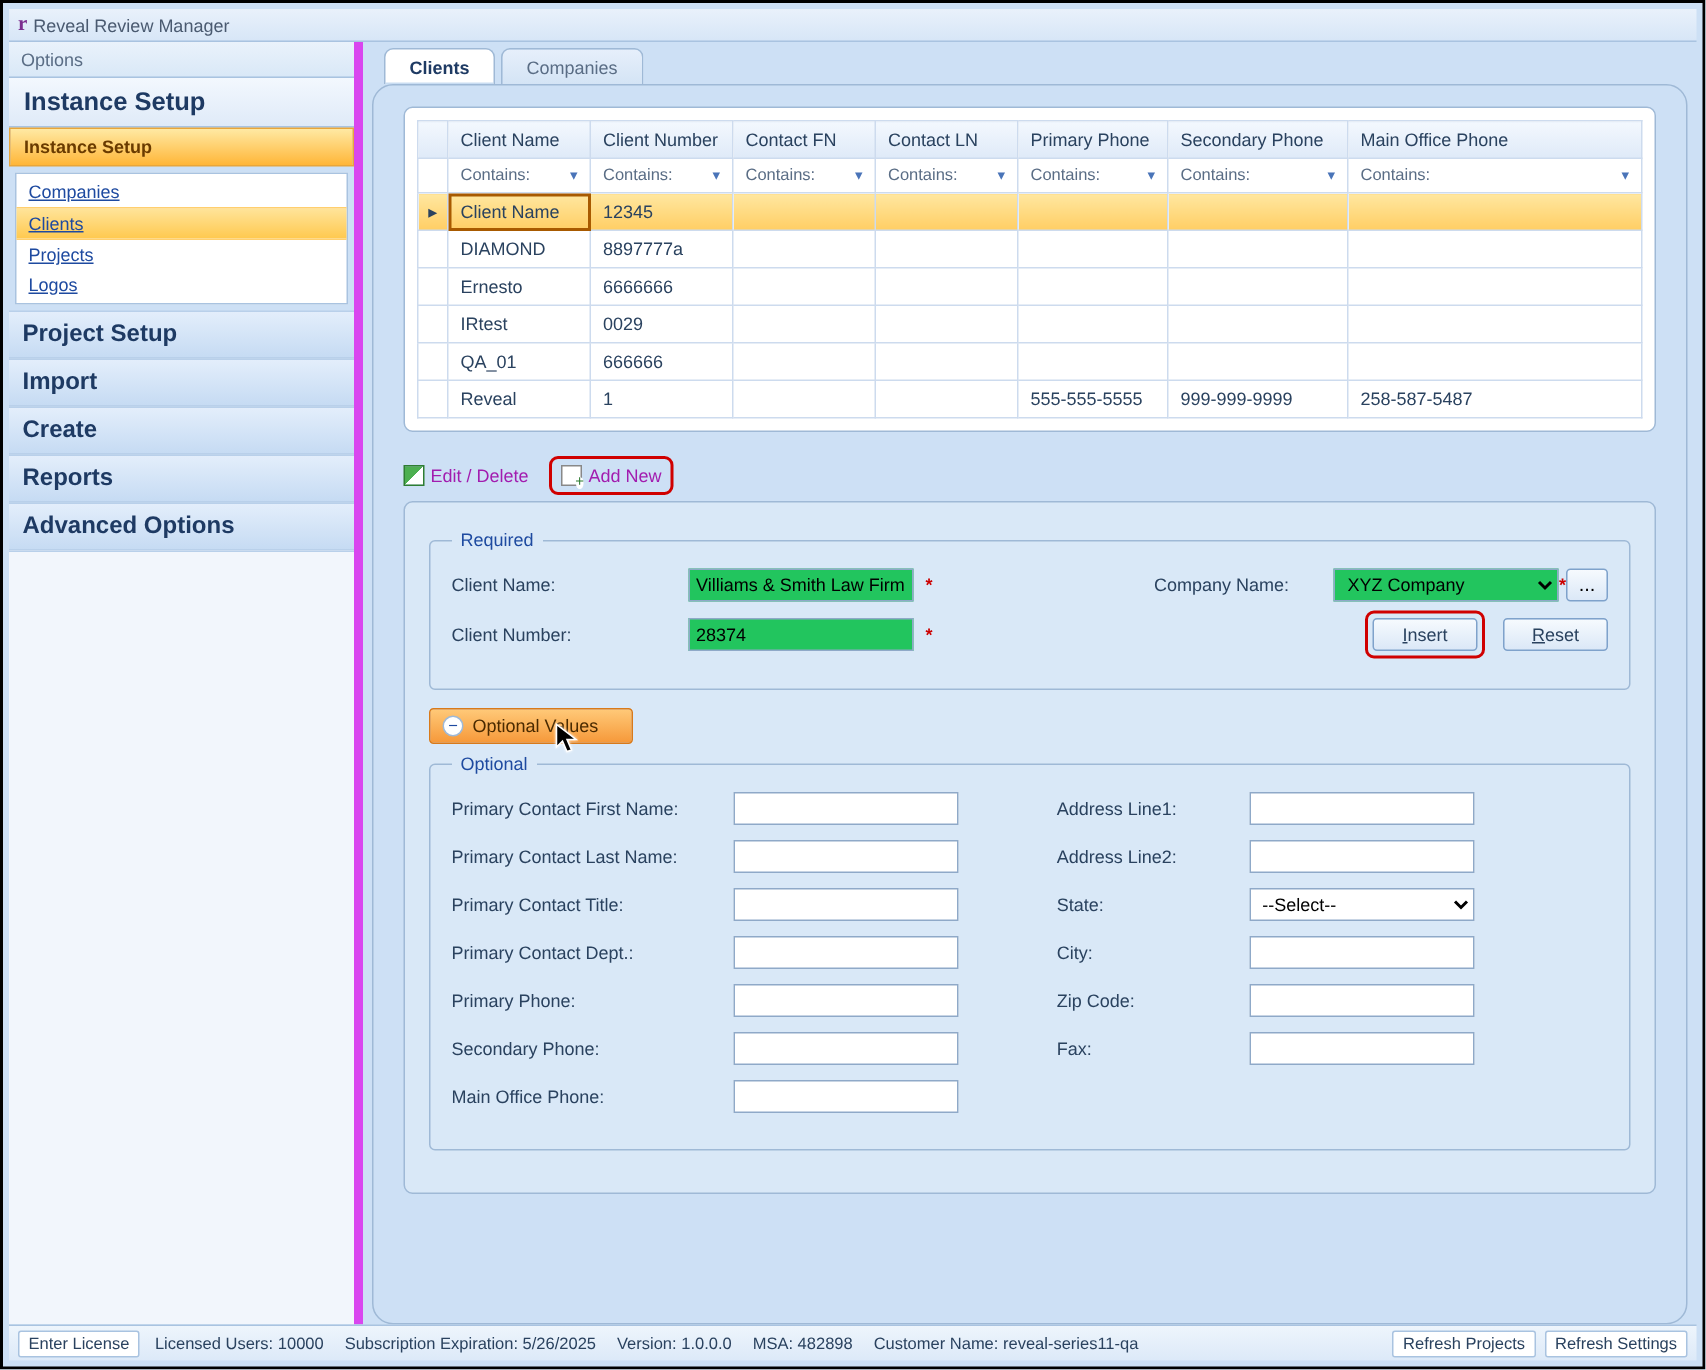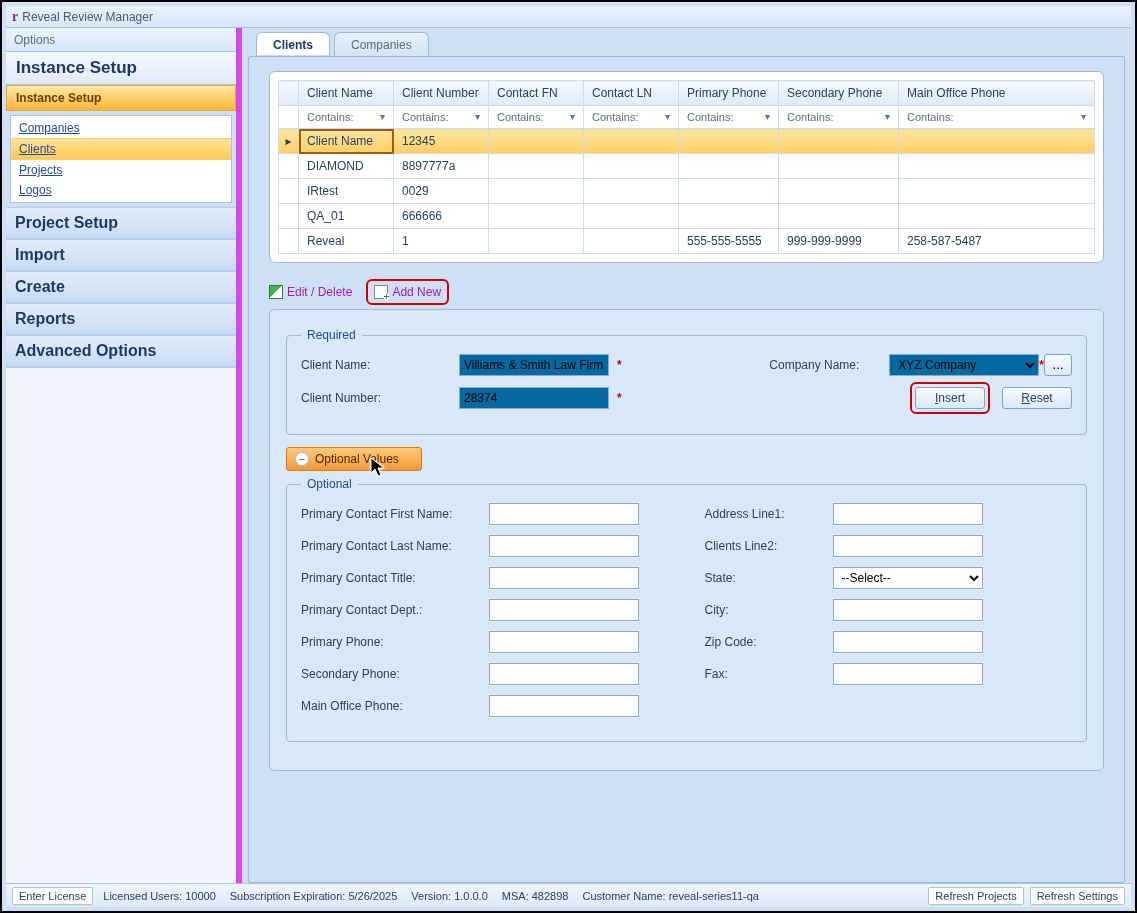--- a/index.html
+++ b/index.html
@@ -21,21 +21,21 @@
   .nav-item { padding:3px 8px; color:#1e4aa0; text-decoration:underline; cursor:pointer;}
   .nav-item.sel { background:linear-gradient(#ffe49a,#ffc94f); border-top:1px solid #ffcf6e; border-bottom:1px solid #ffcf6e;}
   .side-sect { background:linear-gradient(#e3eefb,#c6dbf3); padding:6px 9px; color:#1e3a63; font-weight:bold; border-top:1px solid #b9d0ea; border-bottom:1px solid #b9d0ea; cursor:pointer; font-size:16px;}
   .side-fill { flex:1; background:#f2f6fc; border-top:1px solid #b9d0ea;}
 
   
   .main { flex:1; display:flex; flex-direction:column; }
   .tabstrip { height:28px; display:flex; align-items:flex-end; padding:0 14px; }
   .tab { padding:5px 16px 4px; border:1px solid #9fb9d6; border-bottom:none; border-radius:6px 6px 0 0; margin-right:4px; cursor:pointer; font-size:12px; background:linear-gradient(#e6effb,#d4e4f5); color:#5a6d85;}
   .tab.active { background:#fff; color:#1e3a63; font-weight:600; box-shadow:0 -1px 0 #c9ddf2 inset;}
-  .tab-pane { flex:1; background:#cde0f5; border:1px solid #9fb9d6; border-radius:2px; margin:0 6px; padding:14px 20px; overflow:auto;}
+  .tab-pane { flex:1; background:#cde0f5; border:1px solid #9fb9d6; border-radius:14px; margin:0 6px; padding:14px 20px; overflow:auto;}
 
   
   .grid-outer { border:1px solid #9fb9d6; border-radius:6px; background:#fff; padding:8px;}
   table.grid { width:100%; border-collapse:collapse; font-size:12px; color:#2a425f;}
   table.grid th, table.grid td { border:1px solid #cddbee; padding:5px 8px; text-align:left; white-space:nowrap; overflow:hidden; text-overflow:ellipsis; background:#fff;}
   table.grid th { background:linear-gradient(#f3f8fe,#dfeaf8); font-weight:normal; color:#2a425f;}
   table.grid th.rowsel, table.grid td.rowsel { width:18px; padding:0; text-align:center;}
   .filter-row td { background:#fff; font-size:11px; color:#5a6d85;}
   .funnel { float:right; color:#4a74b8; font-size:10px;}
   tr.selrow td { background:linear-gradient(#ffe7a0,#ffce64);}
@@ -53,21 +53,21 @@
 
   
   .form-panel { border:1px solid #9fb9d6; border-radius:6px; background:#d9e8f7; padding:18px 16px 16px; margin-top:6px; }
   fieldset.fs { border:1px solid #9fb9d6; border-radius:4px; padding:12px 14px 14px; margin-bottom:12px; position:relative;}
   fieldset.fs > legend { padding:0 6px; color:#1e4aa0; font-size:12px;}
   .row { display:flex; align-items:center; gap:8px; margin-bottom:10px;}
   .lbl { width:150px; color:#2a425f;}
   .lbl2 { width:120px; color:#2a425f;}
   input.txt, select.sel { height:22px; border:1px solid #8fa9c8; background:#fff; padding:2px 4px; font-size:12px;}
   input.txt { width:150px;}
-  input.txt.yellow, select.sel.yellow { background:#0369a1;}
+  input.txt.yellow, select.sel.yellow { background:#22c55e;}
   .ast { color:#c00; font-weight:bold;}
   .btn { height:22px; min-width:70px; background:linear-gradient(#f6fafe,#dbe8f7); border:1px solid #7fa2cb; border-radius:3px; color:#2a425f; font-size:12px; cursor:pointer; padding:0 12px;}
   .btn u { text-decoration:underline;}
   .inline-right { margin-left:auto; display:flex; align-items:center; }
   .expander { display:inline-flex; align-items:center; gap:6px; background:linear-gradient(#ffc978,#f6993a); border:1px solid #d97a1a; color:#4a2a00; padding:4px 22px 4px 8px; border-radius:3px; font-size:12px; cursor:pointer; margin:0 0 6px 0;}
   .expander .circ { width:14px; height:14px; border-radius:50%; background:#fff; border:1px solid #9fb9d6; color:#1e4aa0; font-size:11px; line-height:12px; text-align:center;}
   .two-col { display:flex; gap:36px;}
   .col { flex:1;}
   .cursor { position:absolute; width:16px; height:22px; pointer-events:none;}
   .cursor svg { filter: drop-shadow(0 0 1px #fff);}
@@ -156,20 +156,30 @@
                     <td></td>
                     <td></td>
                     <td></td>
                     <td></td>
                     <td></td>
                   </tr>
                   <tr>
                     <td class="rowsel"></td>
                     <td>DIAMOND</td>
                     <td>8897777a</td>
+                    <td></td>
+                    <td></td>
+                    <td></td>
+                    <td></td>
+                    <td></td>
+                  </tr>
+                  <tr>
+                    <td class="rowsel"></td>
+                    <td>Ernesto</td>
+                    <td>6666666</td>
                     <td></td>
                     <td></td>
                     <td></td>
                     <td></td>
                     <td></td>
                   </tr>
                   <tr>
                     <td class="rowsel"></td>
                     <td>IRtest</td>
                     <td>0029</td>
@@ -287,21 +297,21 @@
                       <span class="lbl" style="width:180px">Main Office Phone:</span>
                       <input class="txt" style="">
                     </div>
                 </div>
                 <div class="col">
                   <div class="row">
                       <span class="lbl2">Address Line1:</span>
                       <input class="txt" style="">
                     </div>
                   <div class="row">
-                      <span class="lbl2">Clients Line2:</span>
+                      <span class="lbl2">Address Line2:</span>
                       <input class="txt" style="">
                     </div>
                   <div class="row">
                       <span class="lbl2">State:</span>
                       <select class="sel" style="width:150px"><option>--Select--</option></select>
                     </div>
                   <div class="row">
                       <span class="lbl2">City:</span>
                       <input class="txt" style="">
                     </div>

